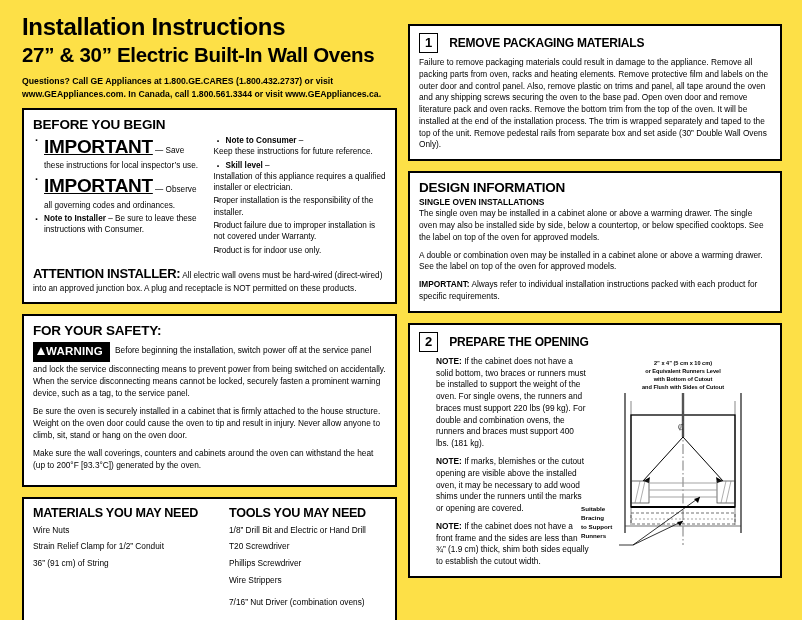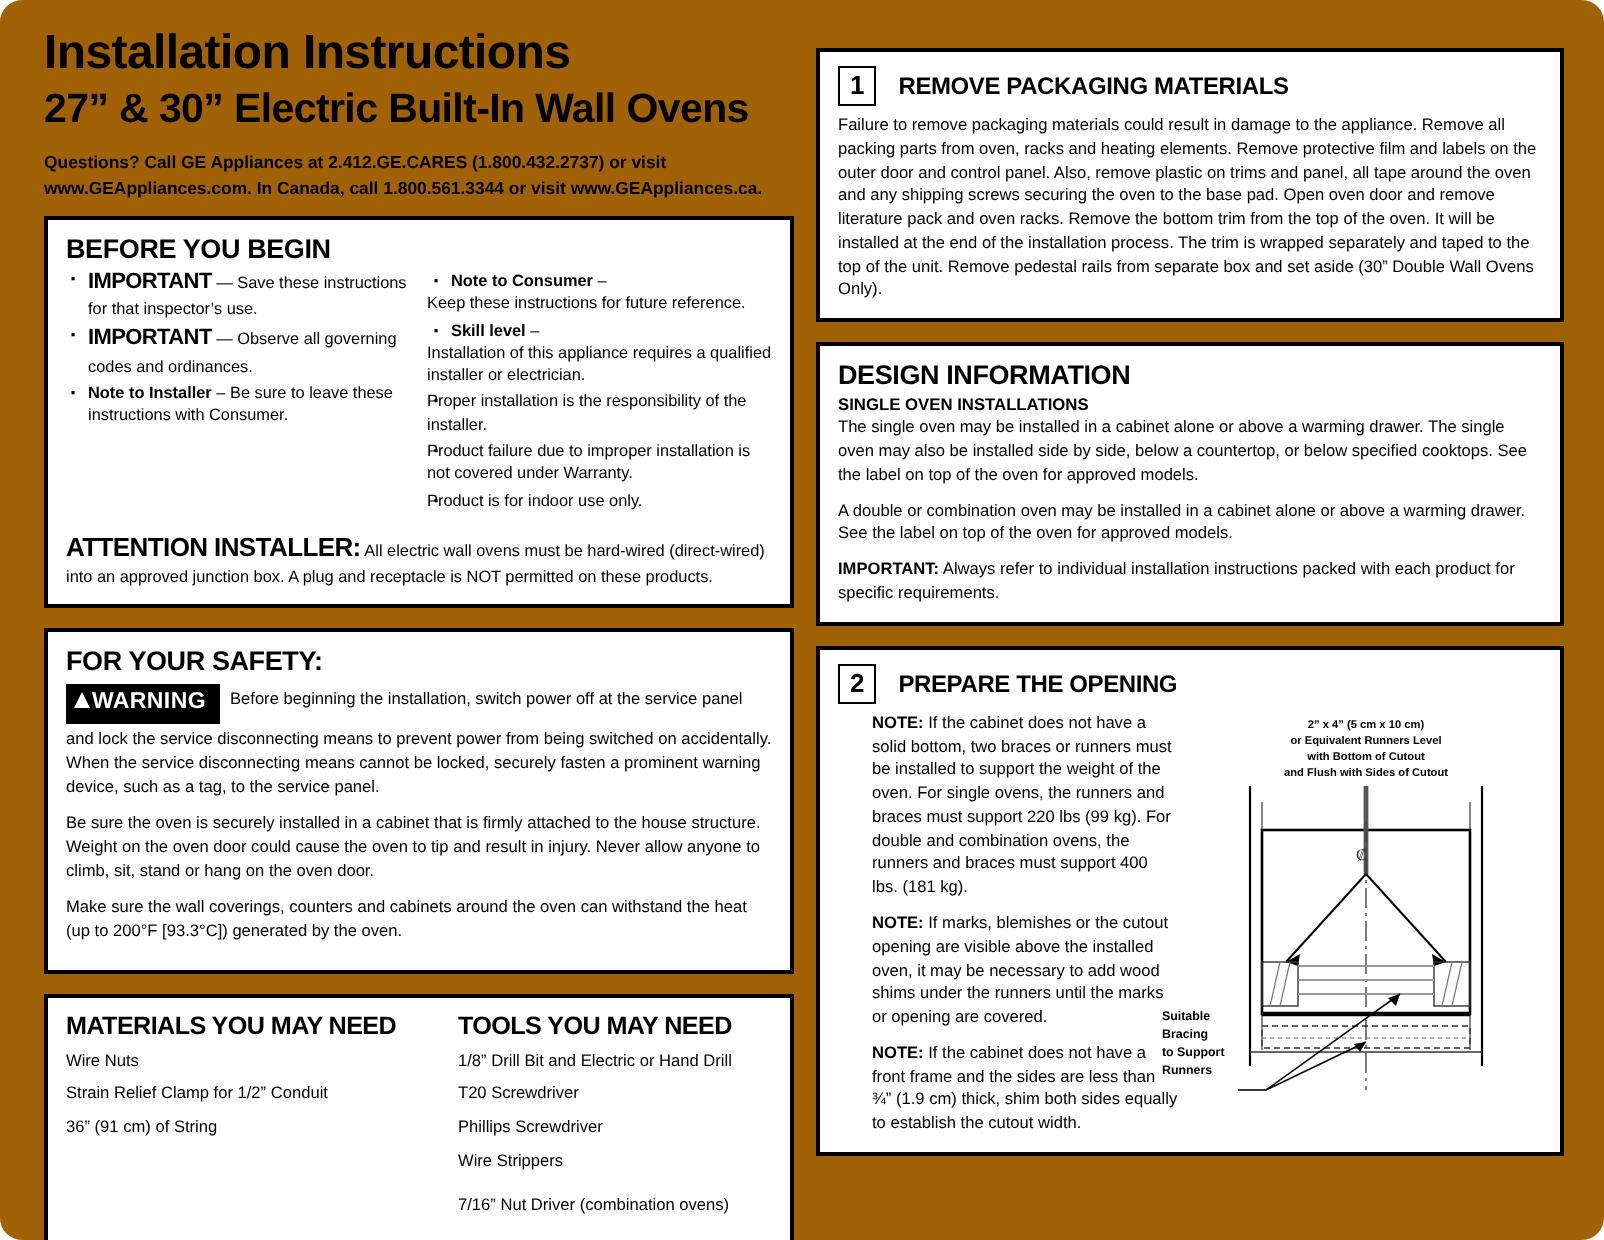--- a/index.html
+++ b/index.html
@@ -7,22 +7,21 @@
     margin: 0; padding: 0;
     width: 802px; height: 620px;
     background: #ffffff;
     font-family: "Liberation Sans", sans-serif;
     color: #000000;
     overflow: hidden;
   }
   #page {
     position: relative;
     width: 802px; height: 620px;
-    background: #a16207;
-    border-radius: 11px;
+    background: #fde047;
   }
 
   
   .col-left {
     position: absolute;
     left: 22px; top: 14px;
     width: 375px;
   }
   .col-right {
     position: absolute;
@@ -79,22 +78,23 @@
     line-height: 1.38;
     margin-bottom: 2px;
   }
   ul.plain li::before {
     content: "\00B7";
     position: absolute; left: 2px; top: -1px;
     font-size: 11px; font-weight: bold;
   }
   li.big-item { margin-bottom: 3px; }
   .lead-big {
-    font-size: 11px; font-weight: bold;
+    font-size: 19px; font-weight: bold;
     letter-spacing: -0.3px;
+    text-decoration: underline;
   }
   .lead-bold { font-weight: bold; }
   li.indent-more { padding-left: 22px; }
   li.indent-more::before { left: 10px; }
   .item-cont { display: block; margin-left: -12px; }
 
   .attention {
     font-size: 8.2px; line-height: 1.36;
     margin: 7px 0 0 0;
   }
@@ -194,31 +194,31 @@
 </head>
 <body>
 
 <div id="page">
 
   <div class="col-left">
 
     <h1 class="title-1">Installation Instructions</h1>
     <h2 class="title-2">27” &amp; 30” Electric Built-In Wall Ovens</h2>
     <p class="masthead-contact">
-      <span>Questions? Call GE Appliances at 2.412.GE.CARES (1.800.432.2737) or visit</span><br>
+      <span>Questions? Call GE Appliances at 1.800.GE.CARES (1.800.432.2737) or visit</span><br>
       <span>www.GEAppliances.com. In Canada, call 1.800.561.3344 or visit www.GEAppliances.ca.</span>
     </p>
 
     <section class="box">
       <div class="box-head">BEFORE YOU BEGIN</div>
       <div class="byb-cols">
         <div class="byb-col">
           <ul class="plain">
             <li class="big-item">
-              <span class="lead-big">IMPORTANT</span><span> — </span><span>Save these instructions for that inspector’s use.</span>
+              <span class="lead-big">IMPORTANT</span><span> — </span><span>Save these instructions for local inspector’s use.</span>
             </li>
             <li class="big-item">
               <span class="lead-big">IMPORTANT</span><span> — </span><span>Observe all governing codes and ordinances.</span>
             </li>
             <li>
               <span class="lead-bold">Note to Installer</span><span> – </span><span>Be sure to leave these instructions with Consumer.</span>
             </li>
           </ul>
         </div>
         <div class="byb-col right">

